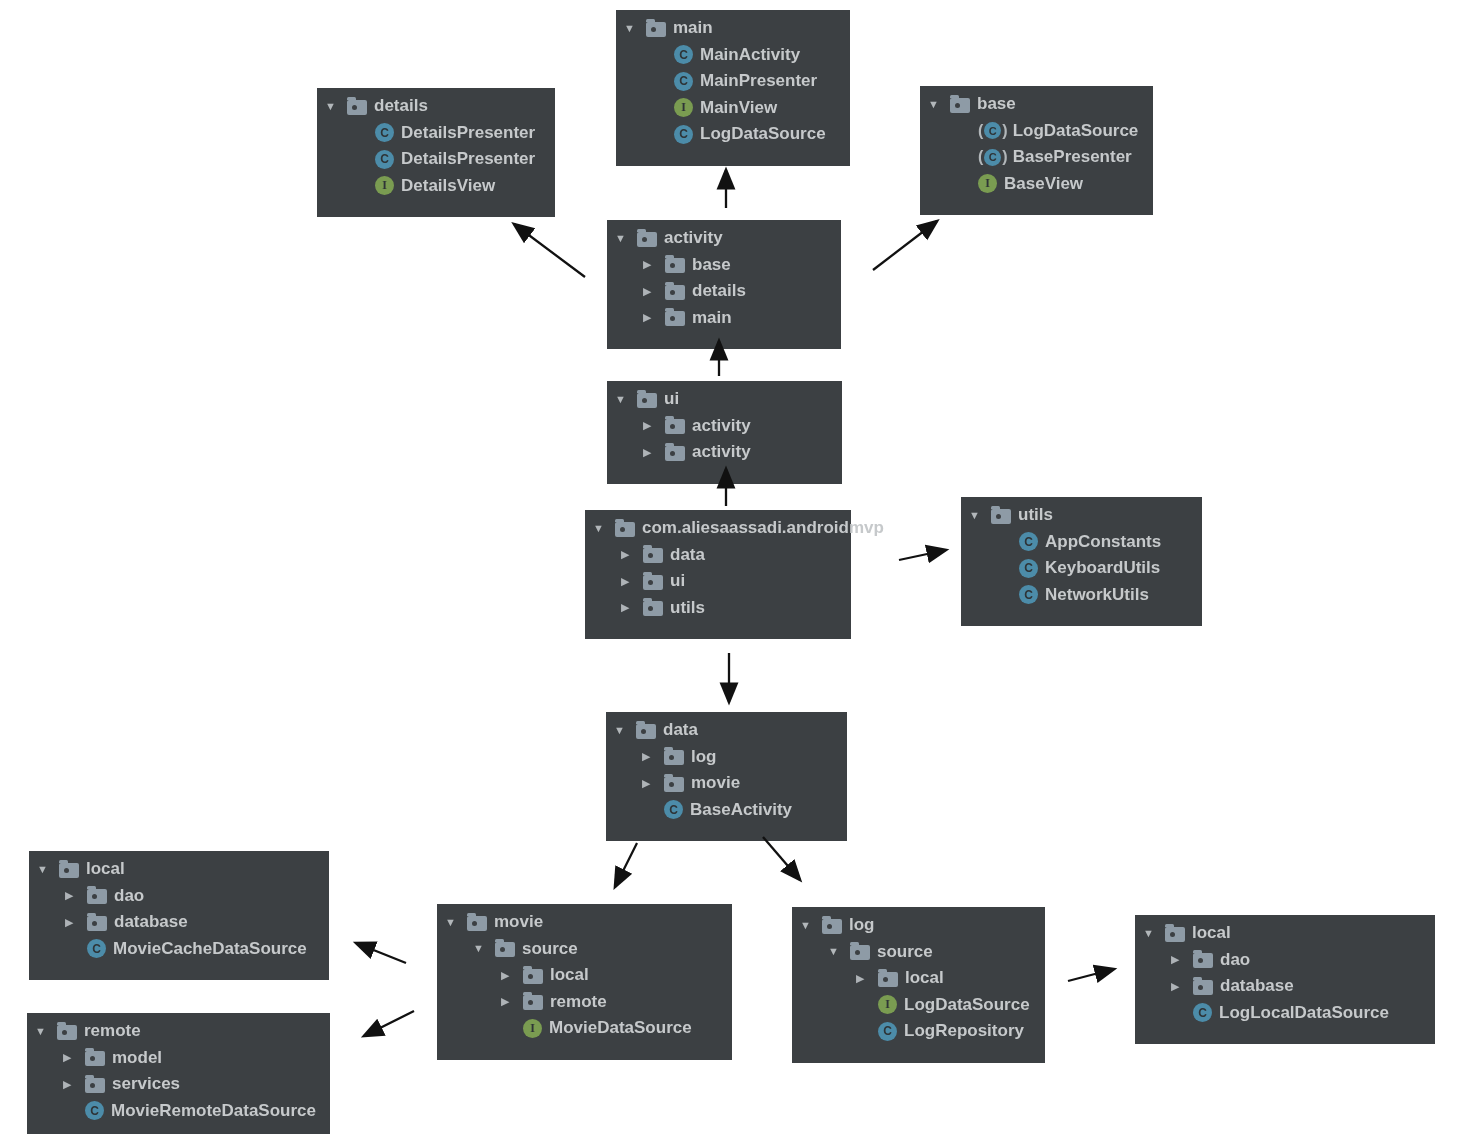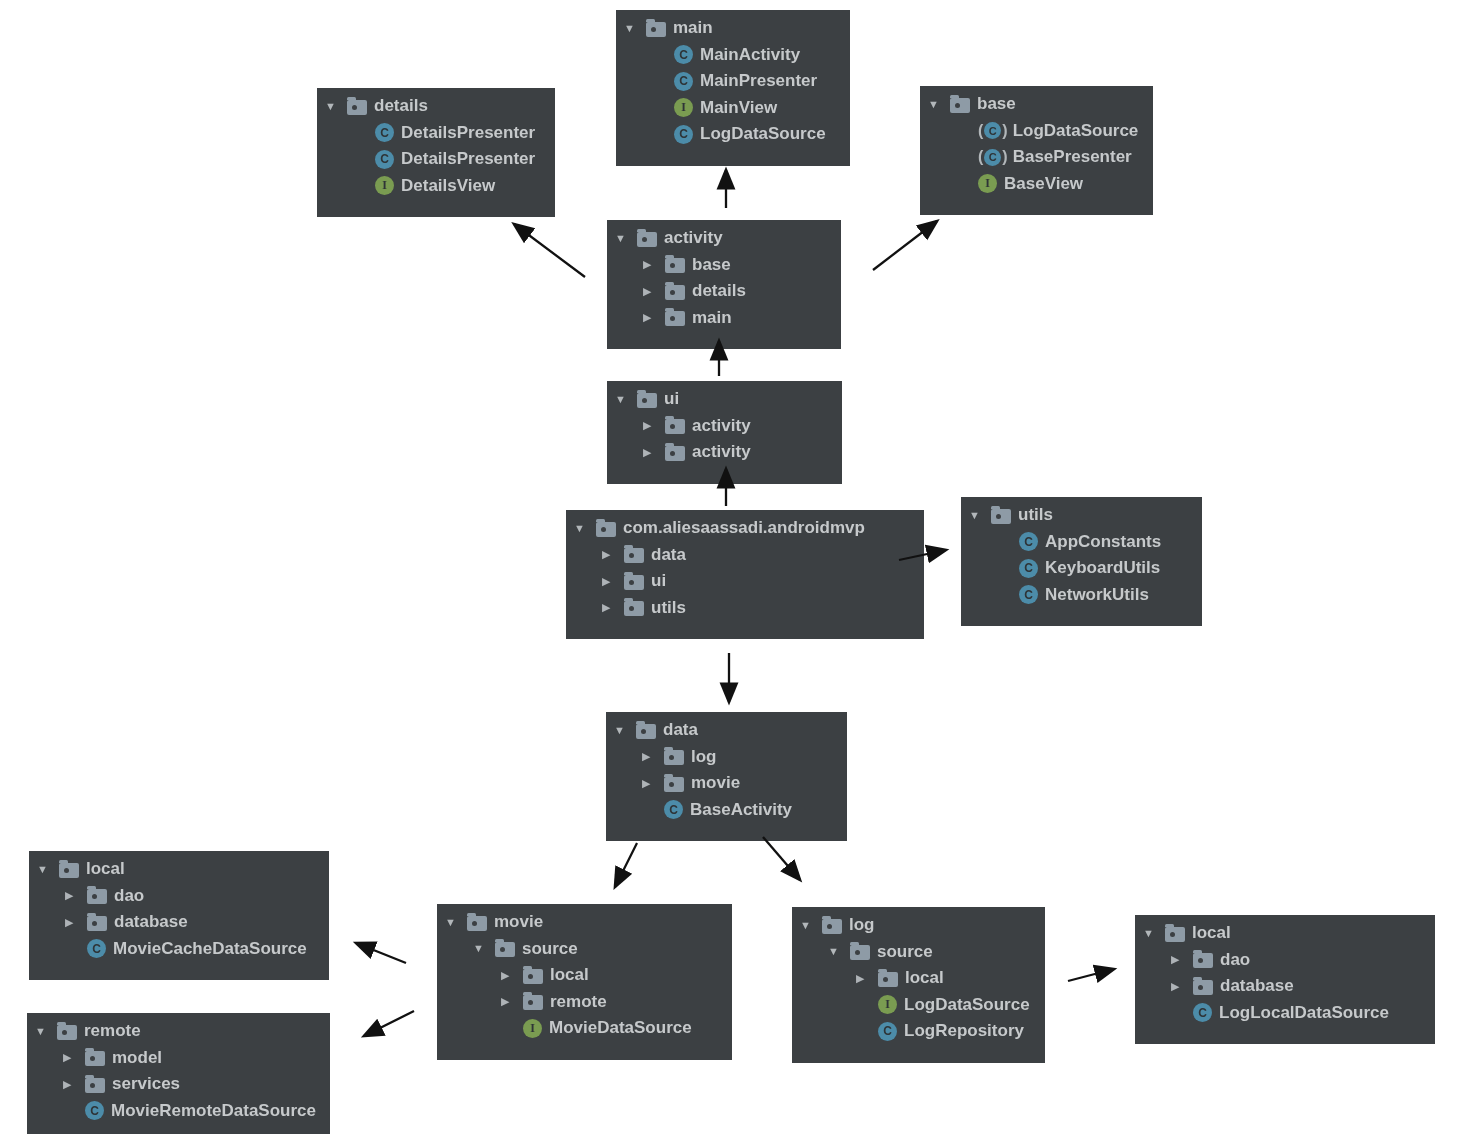--- a/index.html
+++ b/index.html
@@ -150,21 +150,21 @@
         <span class="ico folder"></span>
         <span class="lbl">activity</span>
       </div>
     <div class="row l1">
         <span class="exp closed"></span>
         <span class="ico folder"></span>
         <span class="lbl">activity</span>
       </div>
   </div>
 
-  <div class="pkg-box" style="left:566px;top:510px;width:358px;">
+  <div class="pkg-box" style="left:585px;top:510px;width:266px;">
     <div class="row l0">
         <span class="exp open"></span>
         <span class="ico folder"></span>
         <span class="lbl">com.aliesaassadi.androidmvp</span>
       </div>
     <div class="row l1">
         <span class="exp closed"></span>
         <span class="ico folder"></span>
         <span class="lbl">data</span>
       </div>

